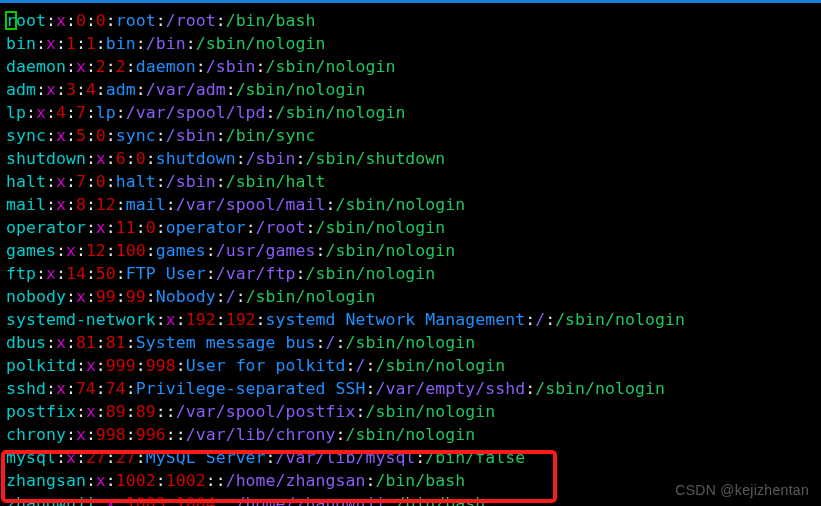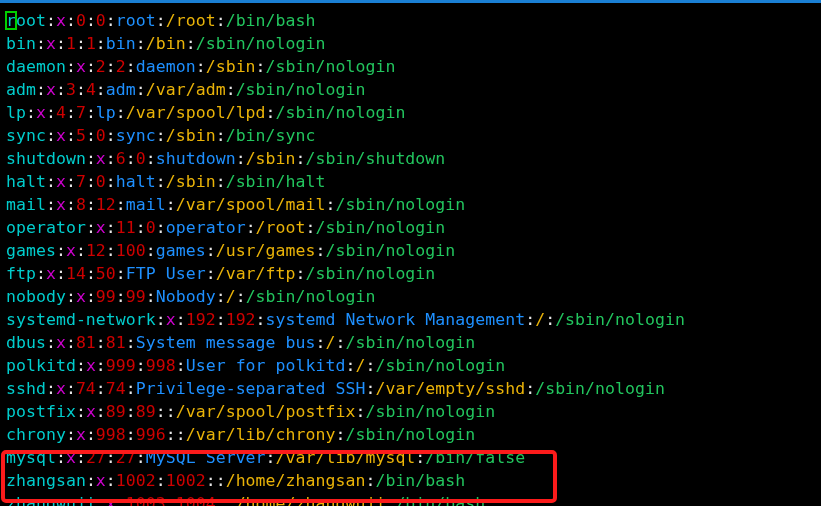--- a/index.html
+++ b/index.html
@@ -35,21 +35,21 @@
     font-size: 16.5px;
     letter-spacing: 0.05px;
     font-family: "DejaVu Sans Mono", "Liberation Mono", monospace;
   }
   
   .f-user  { color: #00cdcd; }
   .f-pw    { color: #cd00cd; }
   .f-uid   { color: #cd0000; }
   .f-gid   { color: #cd0000; }
   .f-gecos { color: #1e90ff; }
-  .f-home  { color: #eab308; text-align: center; }
+  .f-home  { color: #8b5cf6; text-align: center; }
   .f-shell { color: #22c55e; }
   .sep     { color: #e8e8e8; }
 
   
   .cursor-box {
     position: absolute;
     left: 5px;
     top: 8px;
     width: 12px;
     height: 19px;
@@ -109,14 +109,15 @@
       <div class="line"><span class="f-user">chrony</span><span class="sep">:</span><span class="f-pw">x</span><span class="sep">:</span><span class="f-uid">998</span><span class="sep">:</span><span class="f-gid">996</span><span class="sep">:</span><span class="f-gecos"></span><span class="sep">:</span><span class="f-home">/var/lib/chrony</span><span class="sep">:</span><span class="f-shell">/sbin/nologin</span></div>
       <div class="line"><span class="f-user">mysql</span><span class="sep">:</span><span class="f-pw">x</span><span class="sep">:</span><span class="f-uid">27</span><span class="sep">:</span><span class="f-gid">27</span><span class="sep">:</span><span class="f-gecos">MySQL Server</span><span class="sep">:</span><span class="f-home">/var/lib/mysql</span><span class="sep">:</span><span class="f-shell">/bin/false</span></div>
       <div class="line"><span class="f-user">zhangsan</span><span class="sep">:</span><span class="f-pw">x</span><span class="sep">:</span><span class="f-uid">1002</span><span class="sep">:</span><span class="f-gid">1002</span><span class="sep">:</span><span class="f-gecos"></span><span class="sep">:</span><span class="f-home">/home/zhangsan</span><span class="sep">:</span><span class="f-shell">/bin/bash</span></div>
       <div class="line"><span class="f-user">zhangwuji</span><span class="sep">:</span><span class="f-pw">x</span><span class="sep">:</span><span class="f-uid">1003</span><span class="sep">:</span><span class="f-gid">1004</span><span class="sep">:</span><span class="f-gecos"></span><span class="sep">:</span><span class="f-home">/home/zhangwuji</span><span class="sep">:</span><span class="f-shell">/bin/bash</span></div>
     </div>
 
   <div class="cursor-box"></div>
 
   <div class="highlight-box"></div>
 
+  <div class="watermark">CSDN @kejizhentan</div>
 
 </div>
 
 </body></html>

